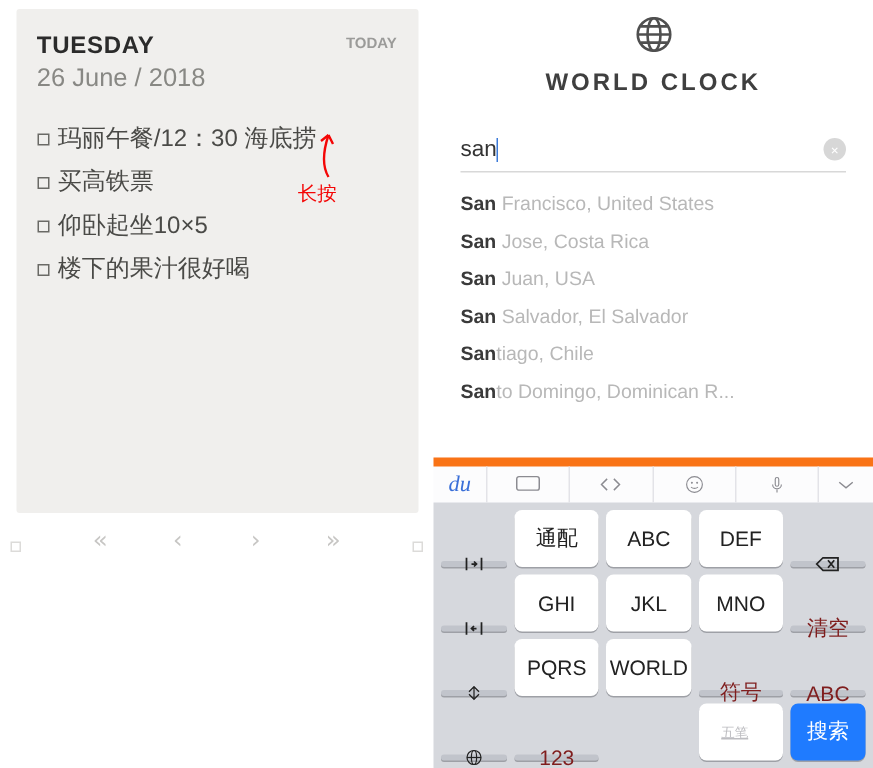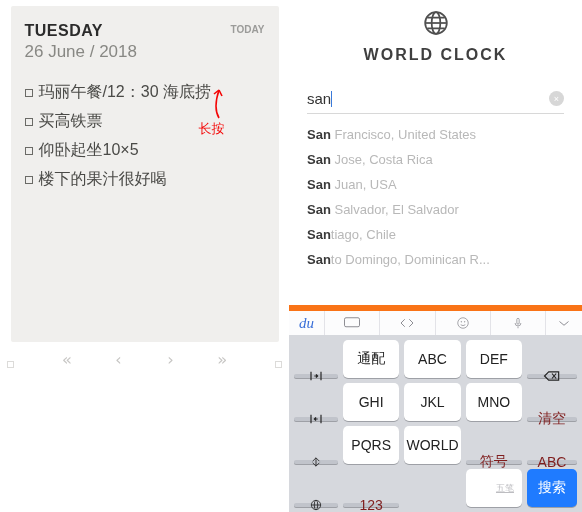--- a/index.html
+++ b/index.html
@@ -77,21 +77,21 @@
     background:#d6d8dd; padding:5px; display:grid;
     grid-template-columns: repeat(5, 1fr); grid-auto-rows: 38px; gap:5px;
   }
   .key {
     background:#fff; border-radius:5px; box-shadow:0 1px 0 #9ea0a6;
     display:flex; align-items:center; justify-content:center;
     font-size:14px; color:#222;
   }
   .key.fn { background:#c1c4cb; color:#7f1d1d;margin-top:34px; }
   .key.primary { background:#1f7bff; color:#ffffff; }
-  .key.space { grid-column: span 2; font-size:9px; color:#bdbdc1; justify-content:flex-end; padding-right:8px; background:#fff;text-decoration:underline;}
+  .key.space { grid-column: span 2; font-size:9px; color:#bdbdc1; padding-right:8px; background:#fff;text-decoration:underline;}
   .key svg { width:20px; height:14px; stroke:#222; fill:none; stroke-width:1.4; }
   .key.fn svg { stroke:#222; }
   .watermark {
     position:absolute; right:4px; bottom:78px; width:44px; height:44px; border-radius:50%;
     background:rgba(255,255,255,.4); display:flex; align-items:center; justify-content:center;
     color:#d4d4d7; font-size:12px; font-weight:700; letter-spacing:1px;
     pointer-events:none;
   }
 </style>
 </head>

